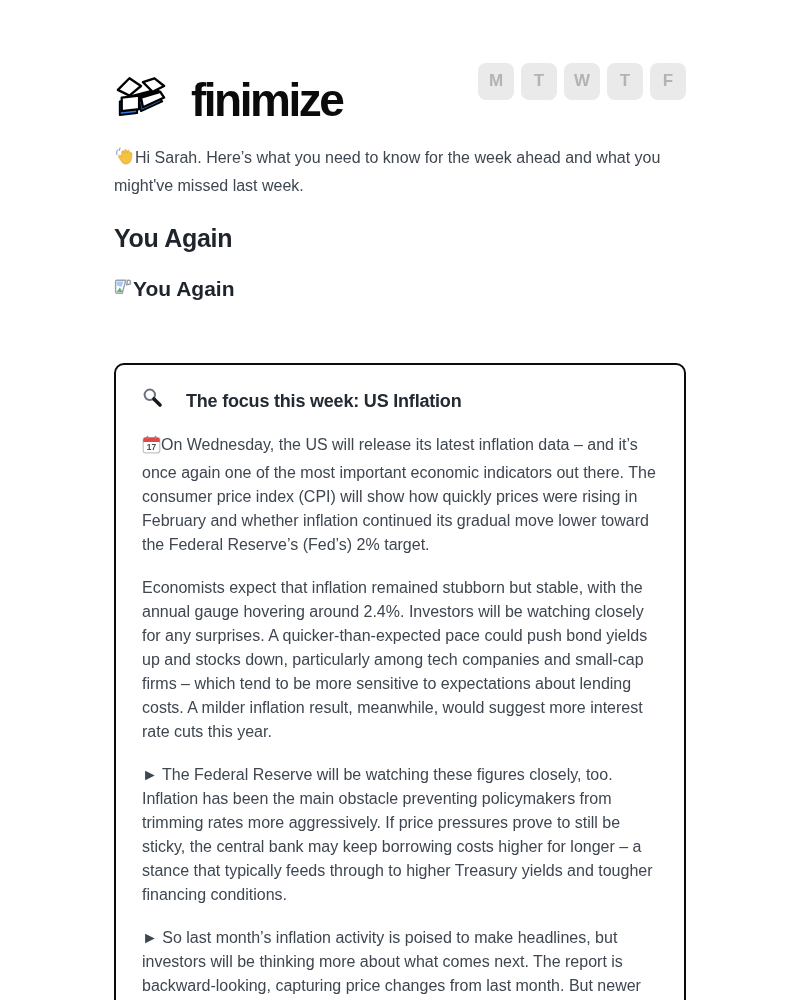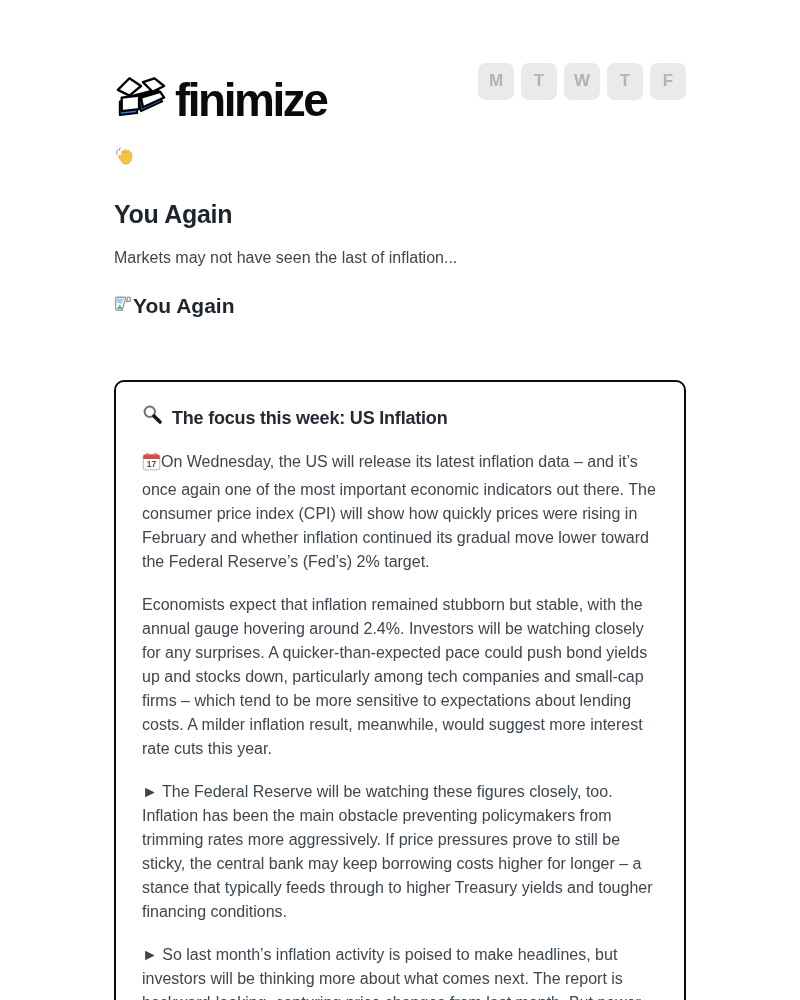--- a/index.html
+++ b/index.html
@@ -9,21 +9,21 @@
   .page { width: 572px; margin: 0 auto; }
 
   
   .header {
     margin-top: 56px;
     display: flex;
     align-items: center;
     justify-content: space-between;
     height: 50px;
   }
-  .brand { display: flex; align-items: center; gap: 7px; cursor: pointer; margin-top: 41px; }
+  .brand { display: flex; align-items: center; gap: 23px; cursor: pointer; margin-top: 41px; }
   .brand-name {
     font-size: 46px;
     font-weight: 800;
     letter-spacing: -2.5px;
     color: #0b0b0b;
     line-height: 1;
     padding-bottom: 4px;
   }
   .weekdays { display: flex; gap: 7px; }
   .weekday {
@@ -77,21 +77,21 @@
   .card {
     margin-top: 62px;
     border: 2px solid #0b0b0b;
     border-radius: 10px;
     padding: 22px 26px 30px 26px;
     background: #ffffff;
   }
   .card-title {
     display: flex;
     align-items: center;
-    gap: 9px;
+    gap: 23px;
     font-size: 18px;
     font-weight: 700;
     color: #222a33;
     letter-spacing: -0.2px;
     line-height: 24px;
   }
   .card p {
     margin-top: 19px;
     font-size: 16px;
     line-height: 24px;
@@ -135,25 +135,24 @@
     </div>
   </div>
 
   <p class="greeting">
     <span class="inline-icon">
       <svg width="21" height="21" viewBox="0 0 22 22" aria-hidden="true">
         <path d="M4 4 Q2 6 3 9" fill="none" stroke="#9fb0c0" stroke-width="1.3" stroke-linecap="round"></path>
         <path d="M6.5 2 Q5.5 3 5.8 4.5" fill="none" stroke="#9fb0c0" stroke-width="1.3" stroke-linecap="round"></path>
         <path d="M8.2 10 C7.6 6.4 8.4 4.6 9.6 4.9 C10.4 5.1 10.6 6.2 10.8 7.6 C10.6 5 11.2 3.4 12.3 3.6 C13.4 3.8 13.5 5.4 13.6 7.4 C13.8 5.4 14.5 4.2 15.5 4.6 C16.4 5 16.4 6.4 16.4 8.2 C16.8 6.9 17.6 6.5 18.3 7 C19 7.6 18.8 9.4 18.5 11.6 C18.1 14.8 17.4 17.6 14.4 18.6 C11.5 19.6 8.6 18.2 7.4 15.4 L5 11.8 C4.3 10.7 5 9.4 6.2 9.6 C7 9.8 7.7 10.6 8.2 11.6 Z" fill="#F5C242" stroke="#DCA43C" stroke-width="0.7" stroke-linejoin="round"></path>
       </svg>
-    </span>
+    </span><span>Hi Sarah. Here’s what you need to know for the week ahead and what you might've missed last week.</span>
   </p>
 
   <h1 class="section-title">You Again</h1>
-  <p class="subtitle">Markets may not have seen the last of inflation...</p>
 
   <div class="image-alt">
     <span>
       <svg width="18" height="18" viewBox="0 0 18 18" aria-hidden="true">
         <path d="M3 2.2 H11.8 L8.2 15.2 H3 a1.4 1.4 0 0 1 -1.4 -1.4 V3.6 A1.4 1.4 0 0 1 3 2.2 Z" fill="#ffffff" stroke="#9AA0A6" stroke-width="1.4" stroke-linejoin="round"></path>
         <path d="M13.6 2.2 H15 a1.4 1.4 0 0 1 1.4 1.4 V6 L12.6 6.8 Z" fill="#ffffff" stroke="#9AA0A6" stroke-width="1.4" stroke-linejoin="round"></path>
         <path d="M2.6 3.4 L9.6 3.4 L7.4 9 L2.6 7.2 Z" fill="#A8C7FA"></path>
         <path d="M2.6 13.9 L5.8 9.4 L8.6 13.9 Z" fill="#5BB974"></path>
       </svg>
     </span>

